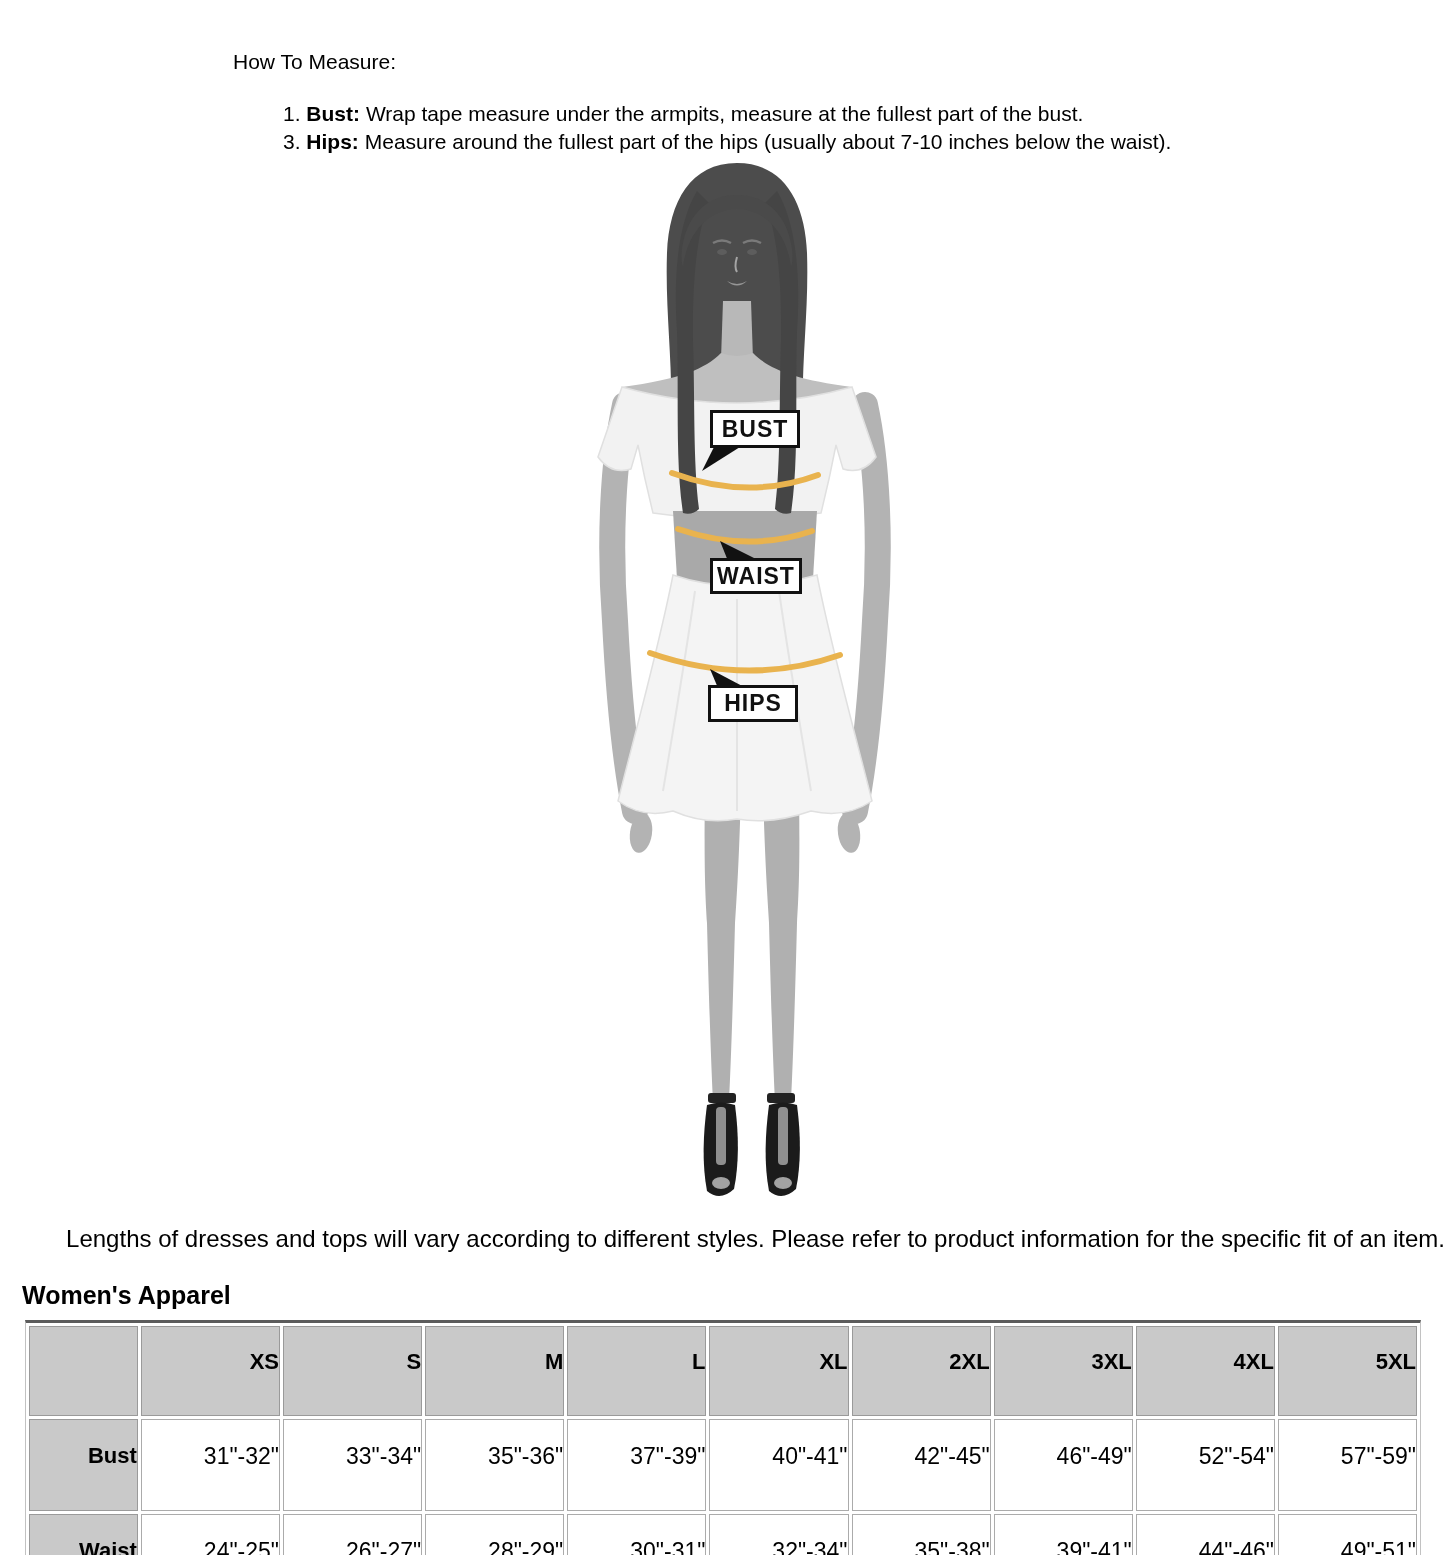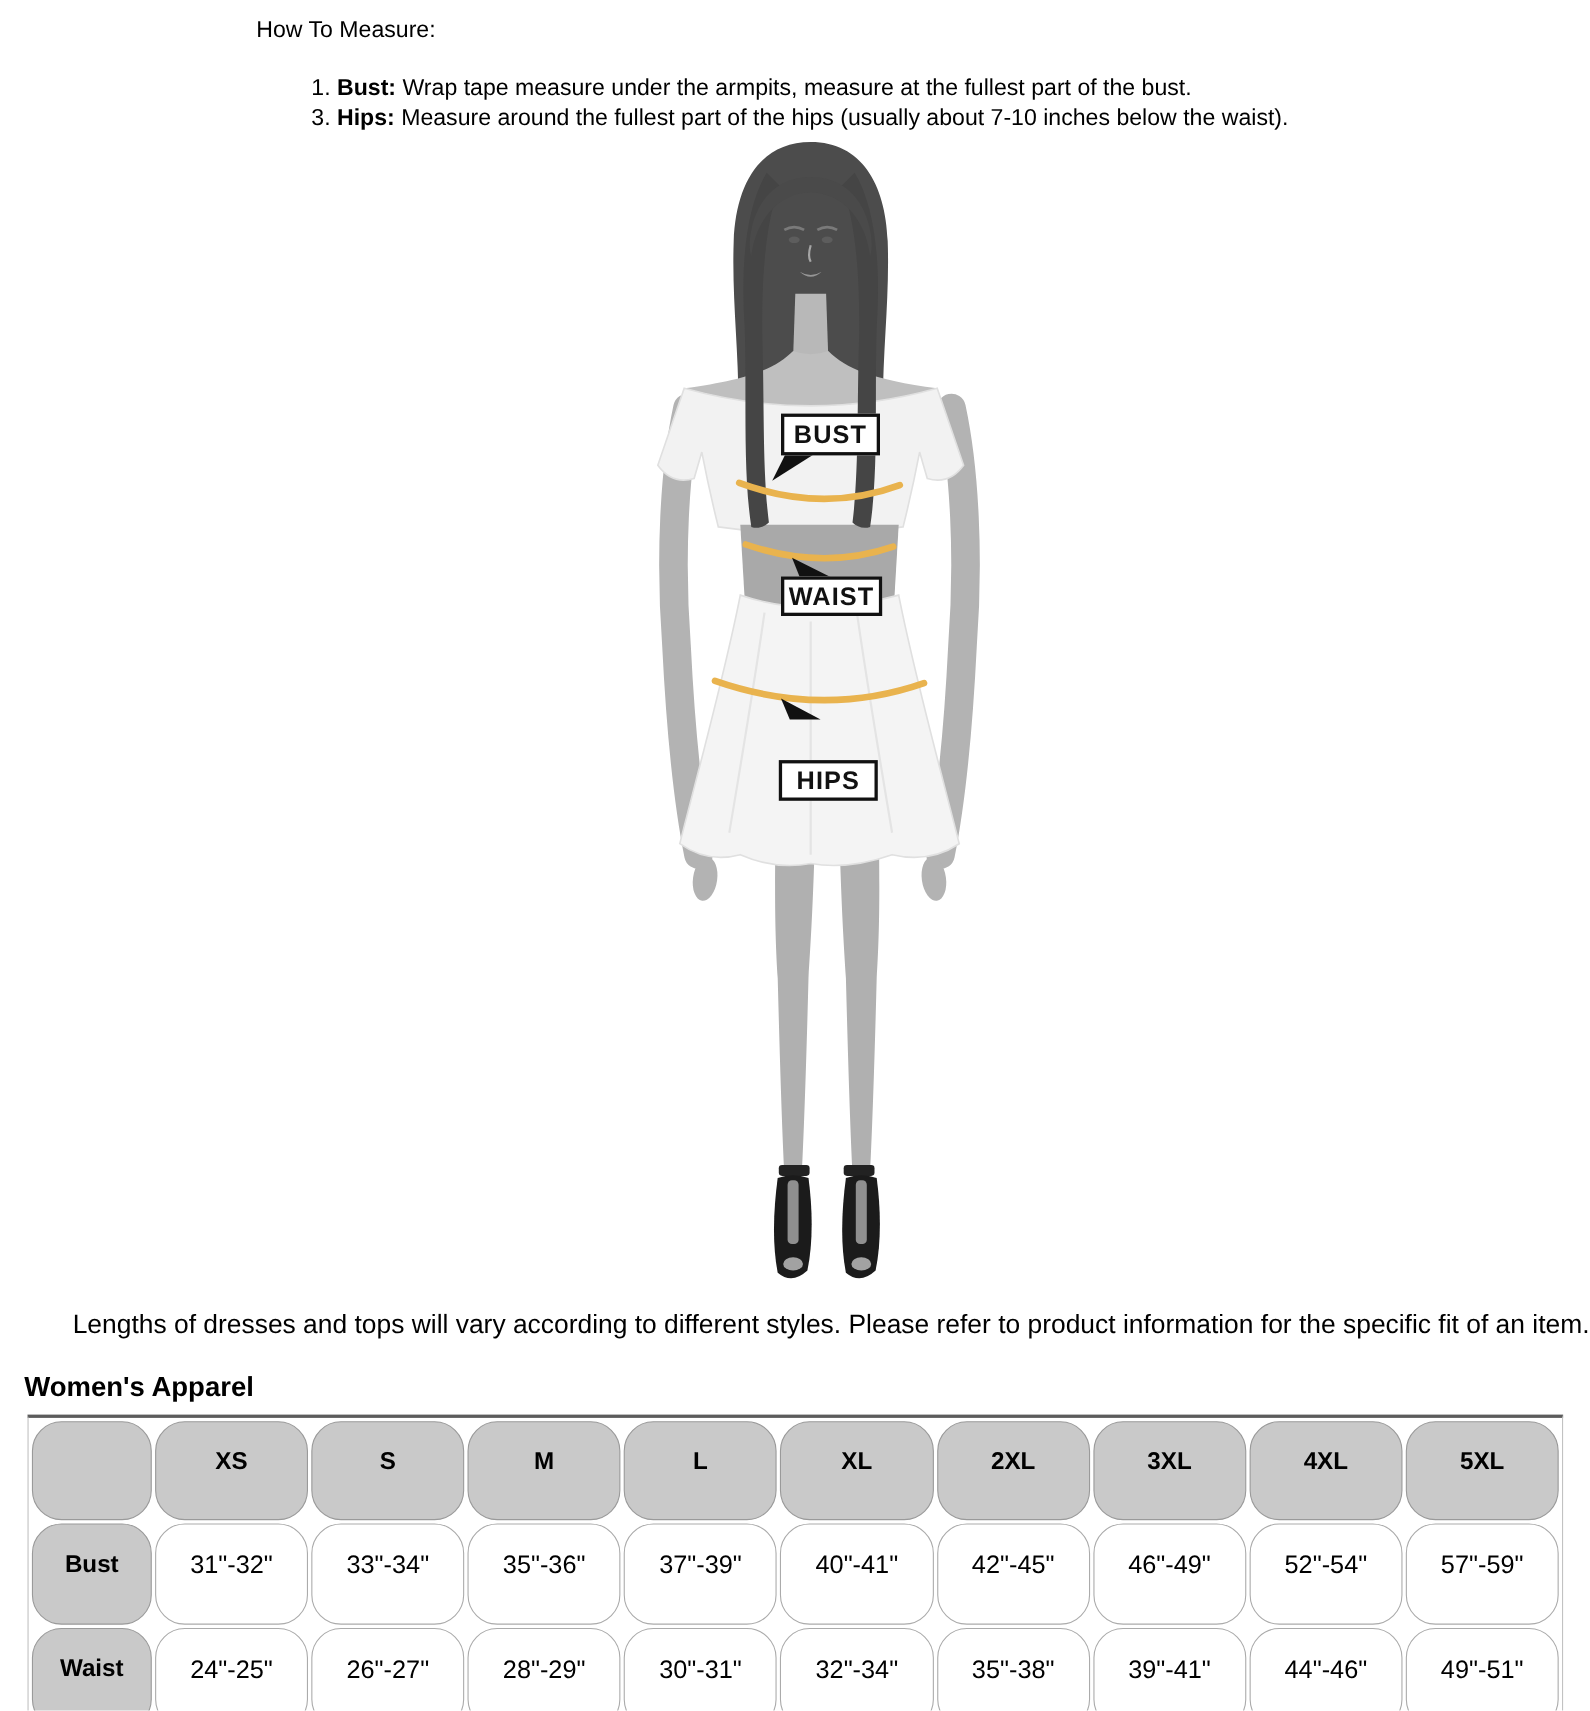--- a/index.html
+++ b/index.html
@@ -1,47 +1,47 @@
 <!DOCTYPE html>
 <html><head>
 <meta charset="utf-8">
 <style>
   html,body { margin:0; padding:0; }
   body {
     width:1445px; height:1555px; background:#ffffff; overflow:hidden;
     font-family:"Liberation Sans", sans-serif; color:#000;
   }
   
-  .howto { padding-top:16px; }
+  .howto { padding-top:16px;margin-top:34px; }
   .howto-title { margin-left:233px; font-size:21px; }
   .howto-list { margin:26px 0 0 283px; font-size:21px; line-height:27.5px; }
   .howto-item b { font-weight:bold;text-align:right; }
   
   .figure-area { position:relative; height:1048px; margin-top:6px; }
   .figure-svg, .overlay-svg { position:absolute; left:585px; top:0; }
   .measure-label {
     position:absolute; box-sizing:border-box; background:#fff;
     border:3px solid #111; display:flex; align-items:center; justify-content:center;
     font-size:23px; font-weight:700; letter-spacing:1px; color:#111; z-index:3;
   }
   .label-bust  { left:710px; top:249px; width:90px; height:38px; }
   .label-waist { left:710px; top:397px; width:92px; height:36px; }
-  .label-hips  { left:708px; top:524px; width:90px; height:37px;margin-top:40px; }
+  .label-hips  { left:708px; top:524px; width:90px; height:37px; }
   
   .fit-note { text-align:right; font-size:24px; margin-top:16px; }
   
   .chart-title { margin:28px 0 10px 22px; font-size:25px; font-weight:bold; }
   table.size-chart {
     margin-left:25px; width:1396px; table-layout:fixed;
     border-collapse:separate; border-spacing:3px; background:#fff;
     border-top:3px solid #5c5c5c; border-bottom:1px solid #c2c2c2;
     border-left:1px solid #c2c2c2; border-right:1px solid #c2c2c2;
   }
   .size-chart th, .size-chart td {
-    text-align:center; vertical-align:middle; padding:0 0 18px 0; height:72px;border-radius:27px;
+    text-align:right; vertical-align:middle; padding:0 0 18px 0; height:72px;
   }
   .size-chart thead th { height:70px; }
   .size-chart th {
     background:#c9c9c9; border:1px solid #9a9a9a; font-weight:bold; font-size:22px;
   }
   .size-chart td {
     background:#ffffff; border:1px solid #ababab; font-size:23px; font-weight:normal;
   }
 </style>
 </head>

